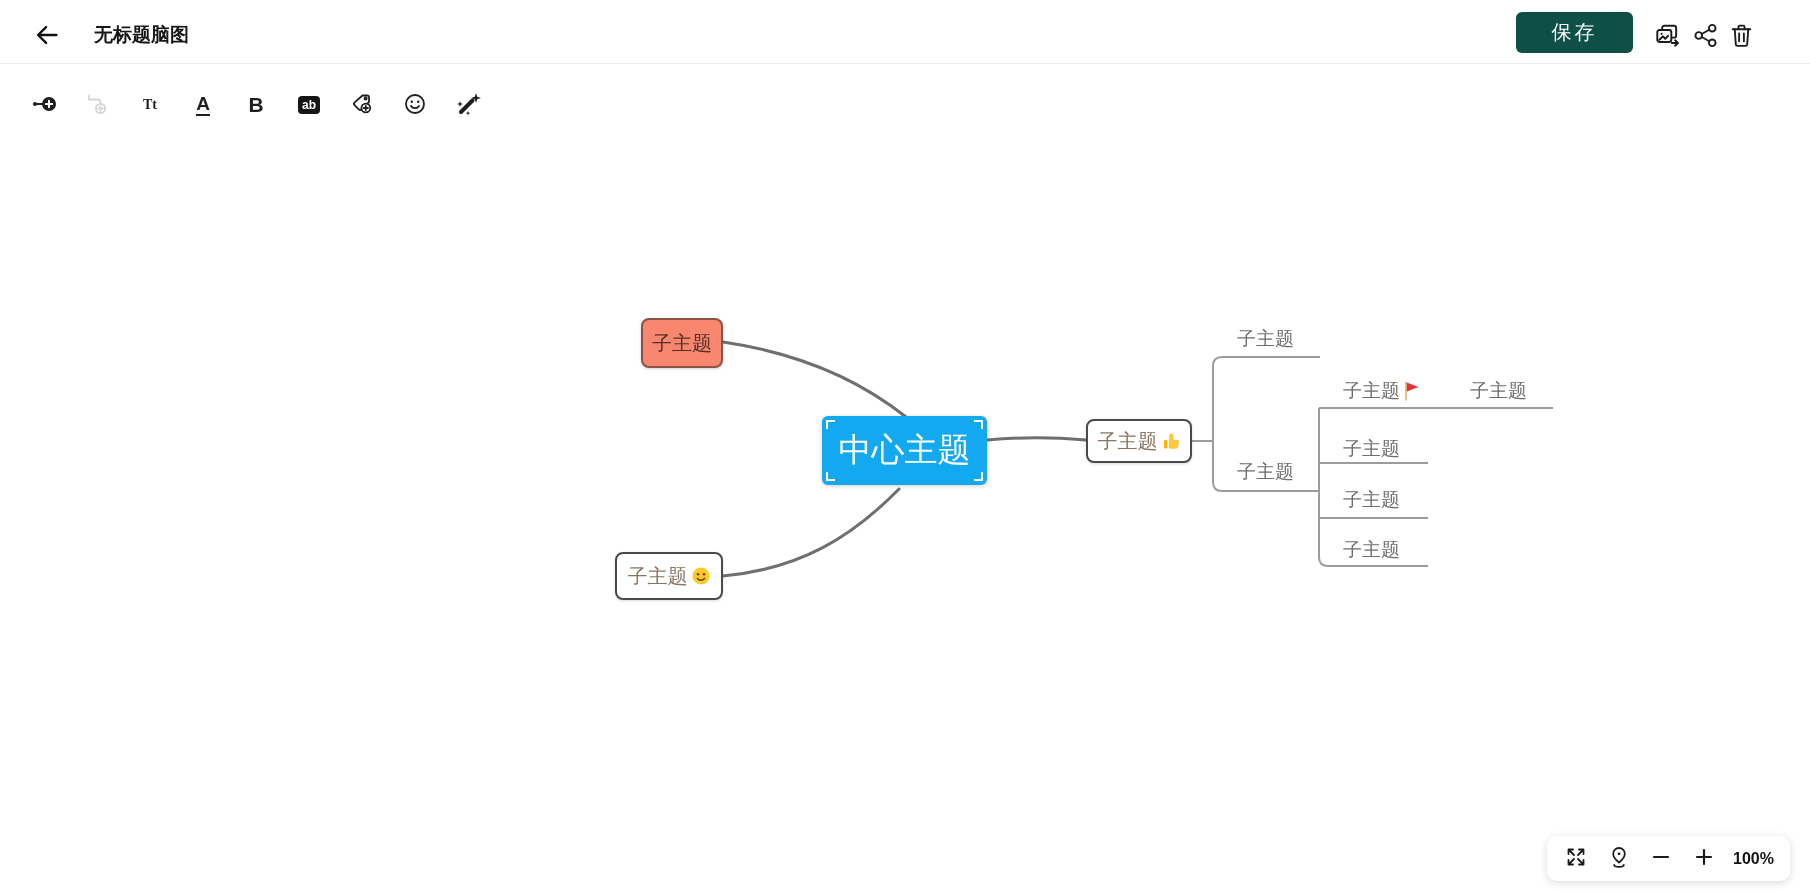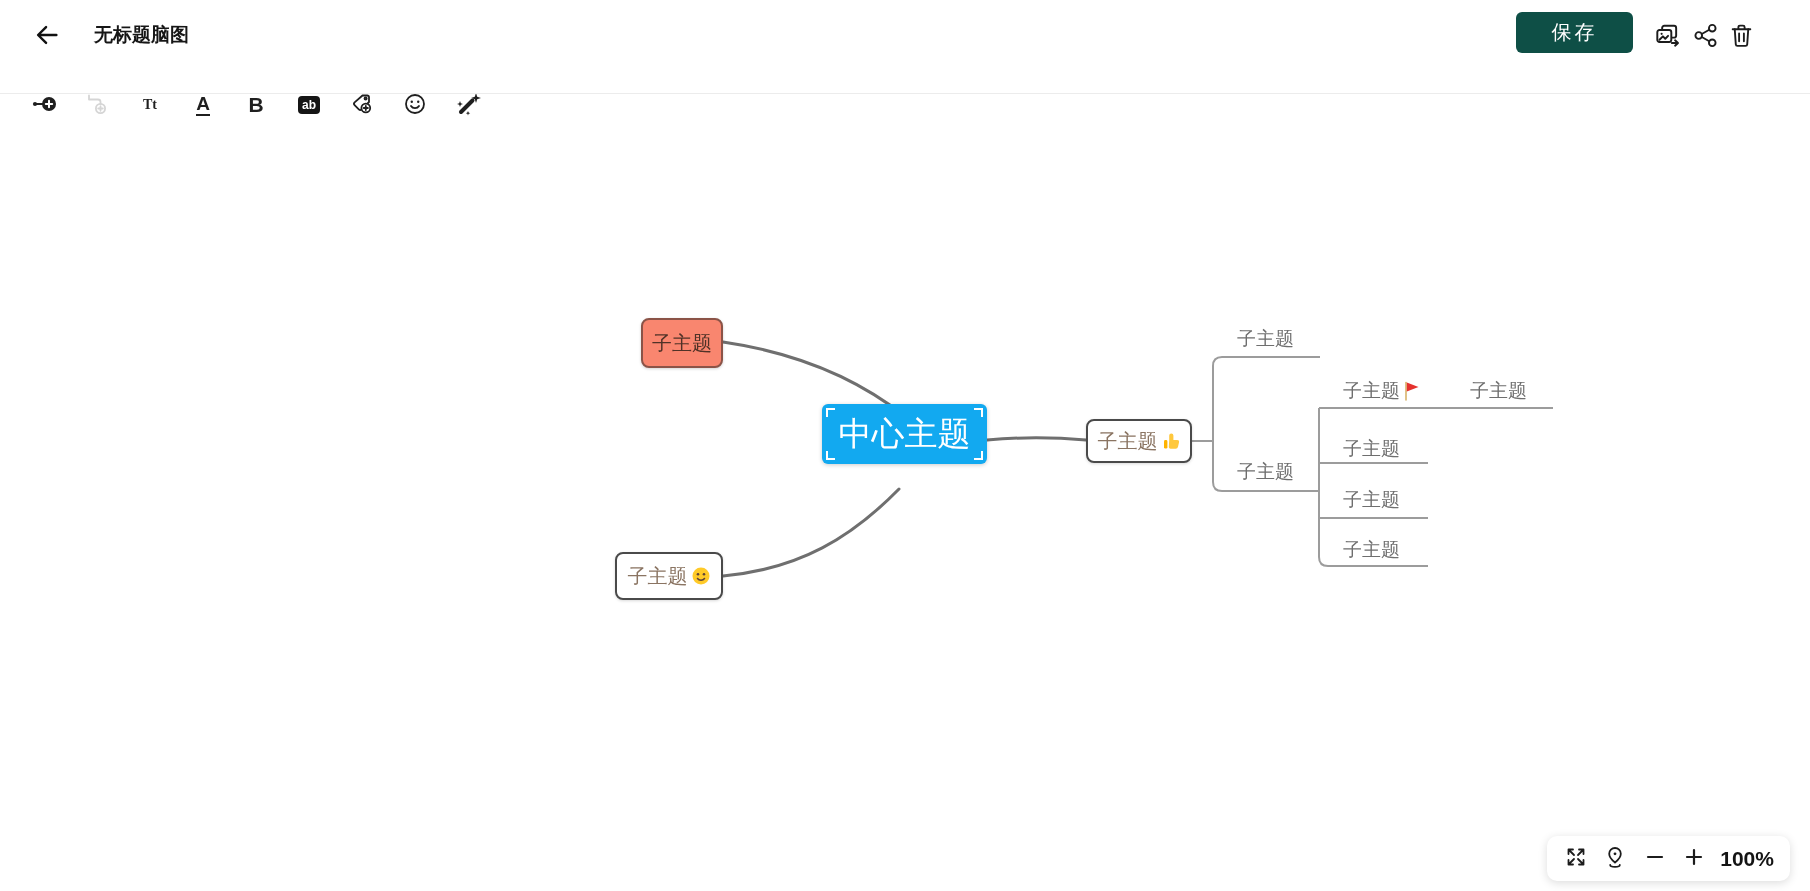--- a/index.html
+++ b/index.html
@@ -1,20 +1,20 @@
 <!DOCTYPE html>
 <html><head>
 <meta charset="utf-8">
 <style>
   * { margin:0; padding:0; box-sizing:border-box; }
   html,body { width:1810px; height:891px; }
   body { font-family:"Liberation Sans", sans-serif; background:#fff; overflow:hidden; position:relative; }
 
   
-  .header { position:absolute; left:0; top:0; width:1810px; height:94px; background:#fff; border-bottom:1px solid #ececec; z-index:5; }
+  .header { position:absolute; left:0; top:0; width:1810px; height:64px; background:#fff; border-bottom:1px solid #ececec; z-index:5; }
   .back-btn { position:absolute; left:30px; top:19px; width:34px; height:34px; display:flex; align-items:center; justify-content:center; cursor:pointer; background:none; border:none; }
   .doc-title { position:absolute; left:94px; top:22px; font-size:19px; font-weight:700; color:#161616; }
   .save-btn { position:absolute; left:1516px; top:12px; width:117px; height:41px; background:#0E4F46; color:#fff; border:none; border-radius:6px; font-size:20px; letter-spacing:3px; font-family:"Liberation Sans",sans-serif; cursor:pointer; }
   .hdr-icon { position:absolute; top:22px; width:30px; height:30px; display:flex; align-items:center; justify-content:center; background:none; border:none; cursor:pointer; }
   .hdr-icon svg { stroke:#1c1c1c; fill:none; stroke-width:1.8; stroke-linecap:round; stroke-linejoin:round; }
 
   
   .toolbar { position:absolute; left:28px; top:76px; height:58px; display:flex; align-items:center; gap:21px; z-index:4; }
   .tool { width:32px; height:32px; display:flex; align-items:center; justify-content:center; background:none; border:none; cursor:pointer; }
   .tool svg { stroke:#1f1f1f; fill:none; stroke-width:1.8; stroke-linecap:round; stroke-linejoin:round; }
@@ -23,21 +23,21 @@
   .glyph-tt { font-family:"Liberation Serif",serif; font-size:14px; font-weight:700; }
   .glyph-a { font-size:19px; border-bottom:2.5px solid #1f1f1f; line-height:1.05; }
   .glyph-b { font-size:21px; }
   .ab-badge { background:#151515; color:#fff; font-size:12px; font-weight:700; border-radius:4px; padding:2px 4px; line-height:14px; }
 
   
   .canvas { position:absolute; left:0; top:0; width:1810px; height:891px; z-index:1; }
   .edges { position:absolute; left:0; top:0; }
 
   .node { position:absolute; display:flex; align-items:center; justify-content:center; white-space:nowrap; cursor:pointer; }
-  .node-central { left:822px; top:404px; width:165px; height:60px; background:#12A9F0; border-radius:6px; color:#fff; font-size:33px; box-shadow:0 1px 4px rgba(0,0,0,.2); }
+  .node-central { left:822px; top:416px; width:165px; height:69px; background:#12A9F0; border-radius:6px; color:#fff; font-size:33px; box-shadow:0 1px 4px rgba(0,0,0,.2); }
   .corner { position:absolute; width:9px; height:9px; border:2px solid #fff; }
   .corner.tl { left:4px; top:4px; border-right:none; border-bottom:none; }
   .corner.tr { right:4px; top:4px; border-left:none; border-bottom:none; }
   .corner.bl { left:4px; bottom:4px; border-right:none; border-top:none; }
   .corner.br { right:4px; bottom:4px; border-left:none; border-top:none; }
 
   .node-salmon { left:641px; top:318px; width:82px; height:50px; background:#F9866F; border:2px solid #8B5347; border-radius:8px; color:#503227; font-size:20px; box-shadow:0 1px 3px rgba(0,0,0,.18); }
   .node-white { background:#fff; border:2px solid #4A4A4A; border-radius:8px; color:#8A7462; font-size:20px; gap:3px; box-shadow:0 1px 3px rgba(0,0,0,.15); }
   .node-smile { left:615px; top:552px; width:108px; height:48px; }
   .node-thumb { left:1086px; top:419px; width:106px; height:44px; }
@@ -50,21 +50,21 @@
   .ln-gc2       { left:1343px; top:436px; }
   .ln-gc3       { left:1343px; top:487px; }
   .ln-gc4       { left:1343px; top:537px; }
 
   .emoji { display:inline-flex; }
 
   
   .viewbar { position:absolute; left:1547px; top:836px; width:243px; height:45px; background:#fff; border-radius:10px; box-shadow:0 2px 10px rgba(0,0,0,.14); display:flex; align-items:center; justify-content:space-between; padding:0 16px; z-index:5; }
   .vb-btn { width:26px; height:26px; display:flex; align-items:center; justify-content:center; background:none; border:none; cursor:pointer; }
   .vb-btn svg { stroke:#1c1c1c; fill:none; stroke-width:1.8; stroke-linecap:round; stroke-linejoin:round; }
-  .zoom-level { font-size:21px; font-weight:700; color:#141414; }
+  .zoom-level { font-size:16px; font-weight:700; color:#141414; }
 </style>
 </head>
 <body>
 
 <div class="canvas">
   <svg class="edges" width="1810" height="891" viewBox="0 0 1810 891">
 
     <g stroke="#6F6F6F" stroke-width="3" fill="none" stroke-linecap="round">
       <path d="M 723 342 C 805 354 862 382 906 417"></path>
       <path d="M 723 576 C 800 569 852 537 899 489"></path>

